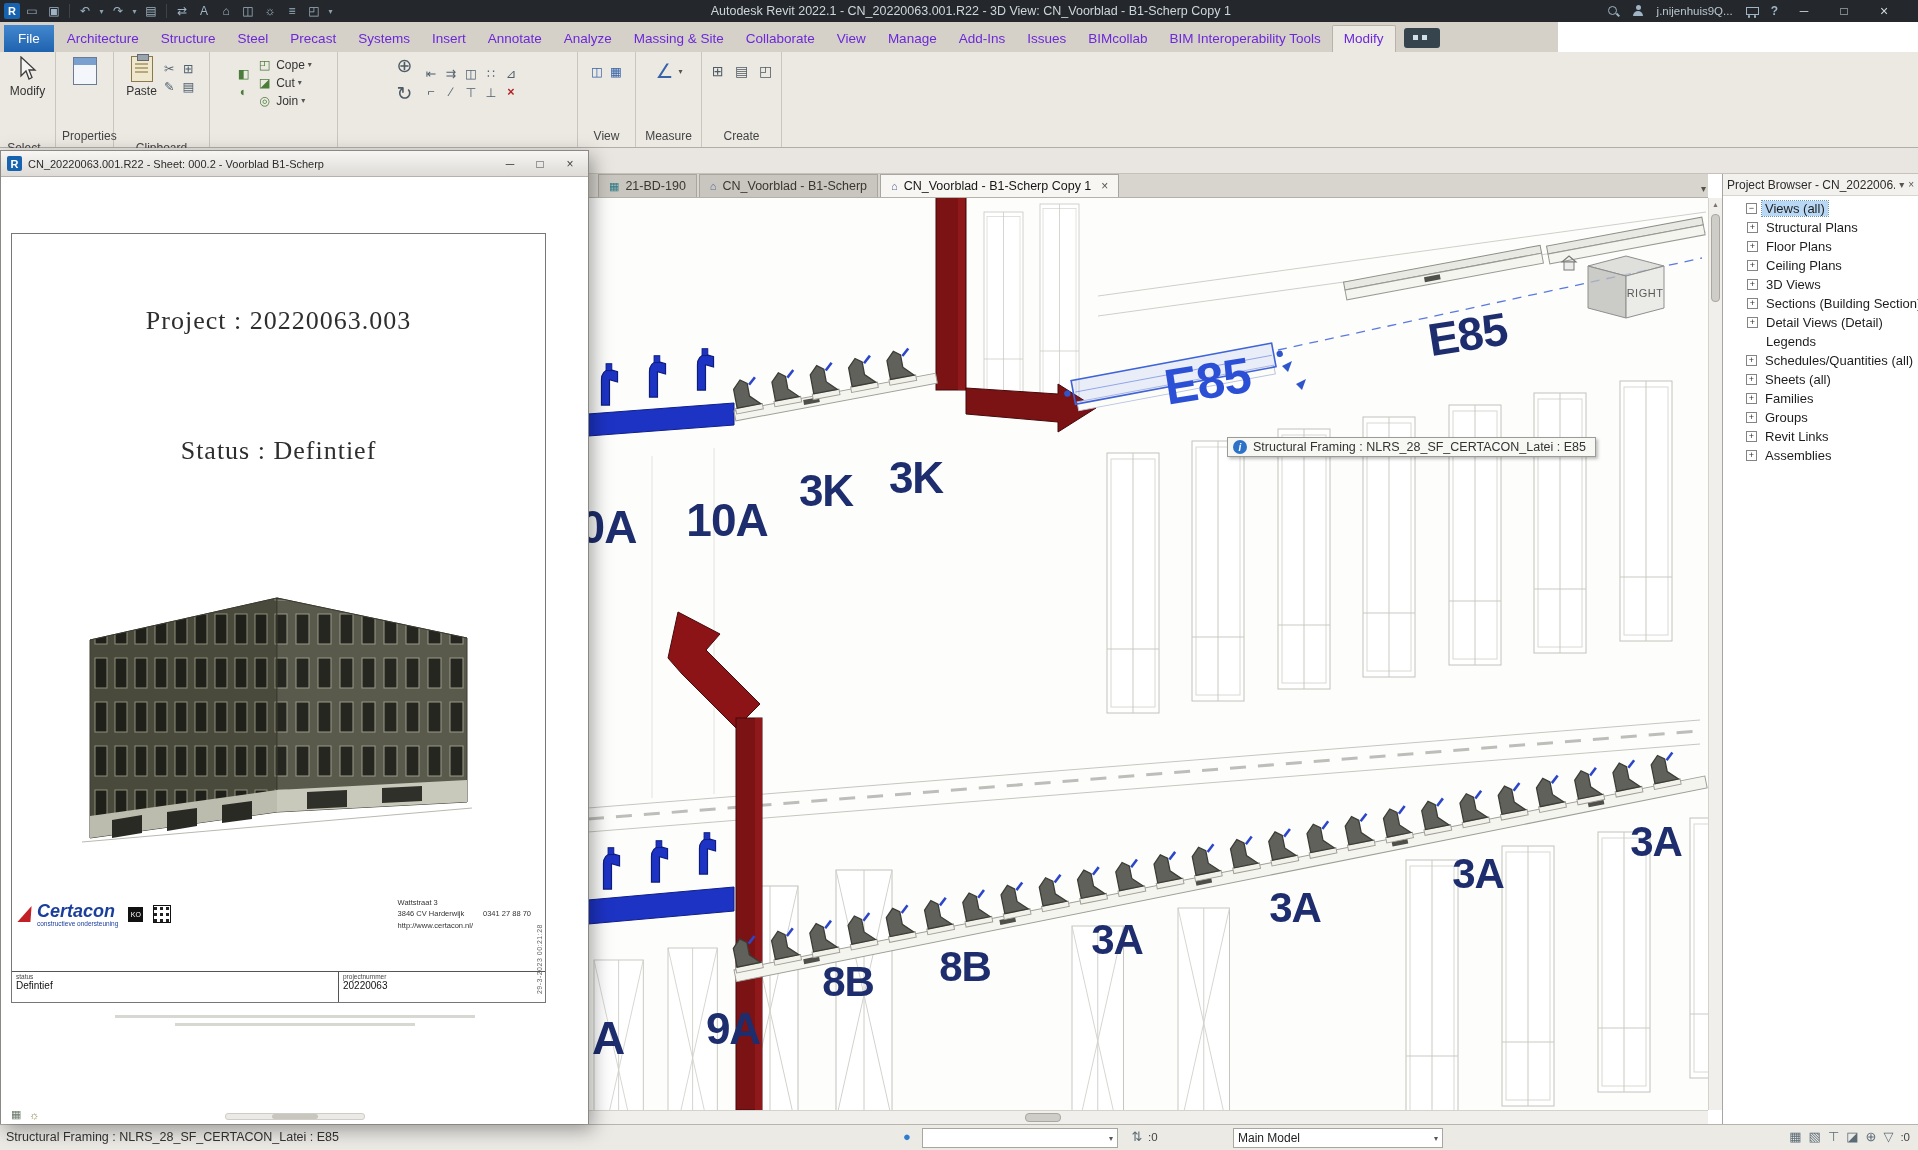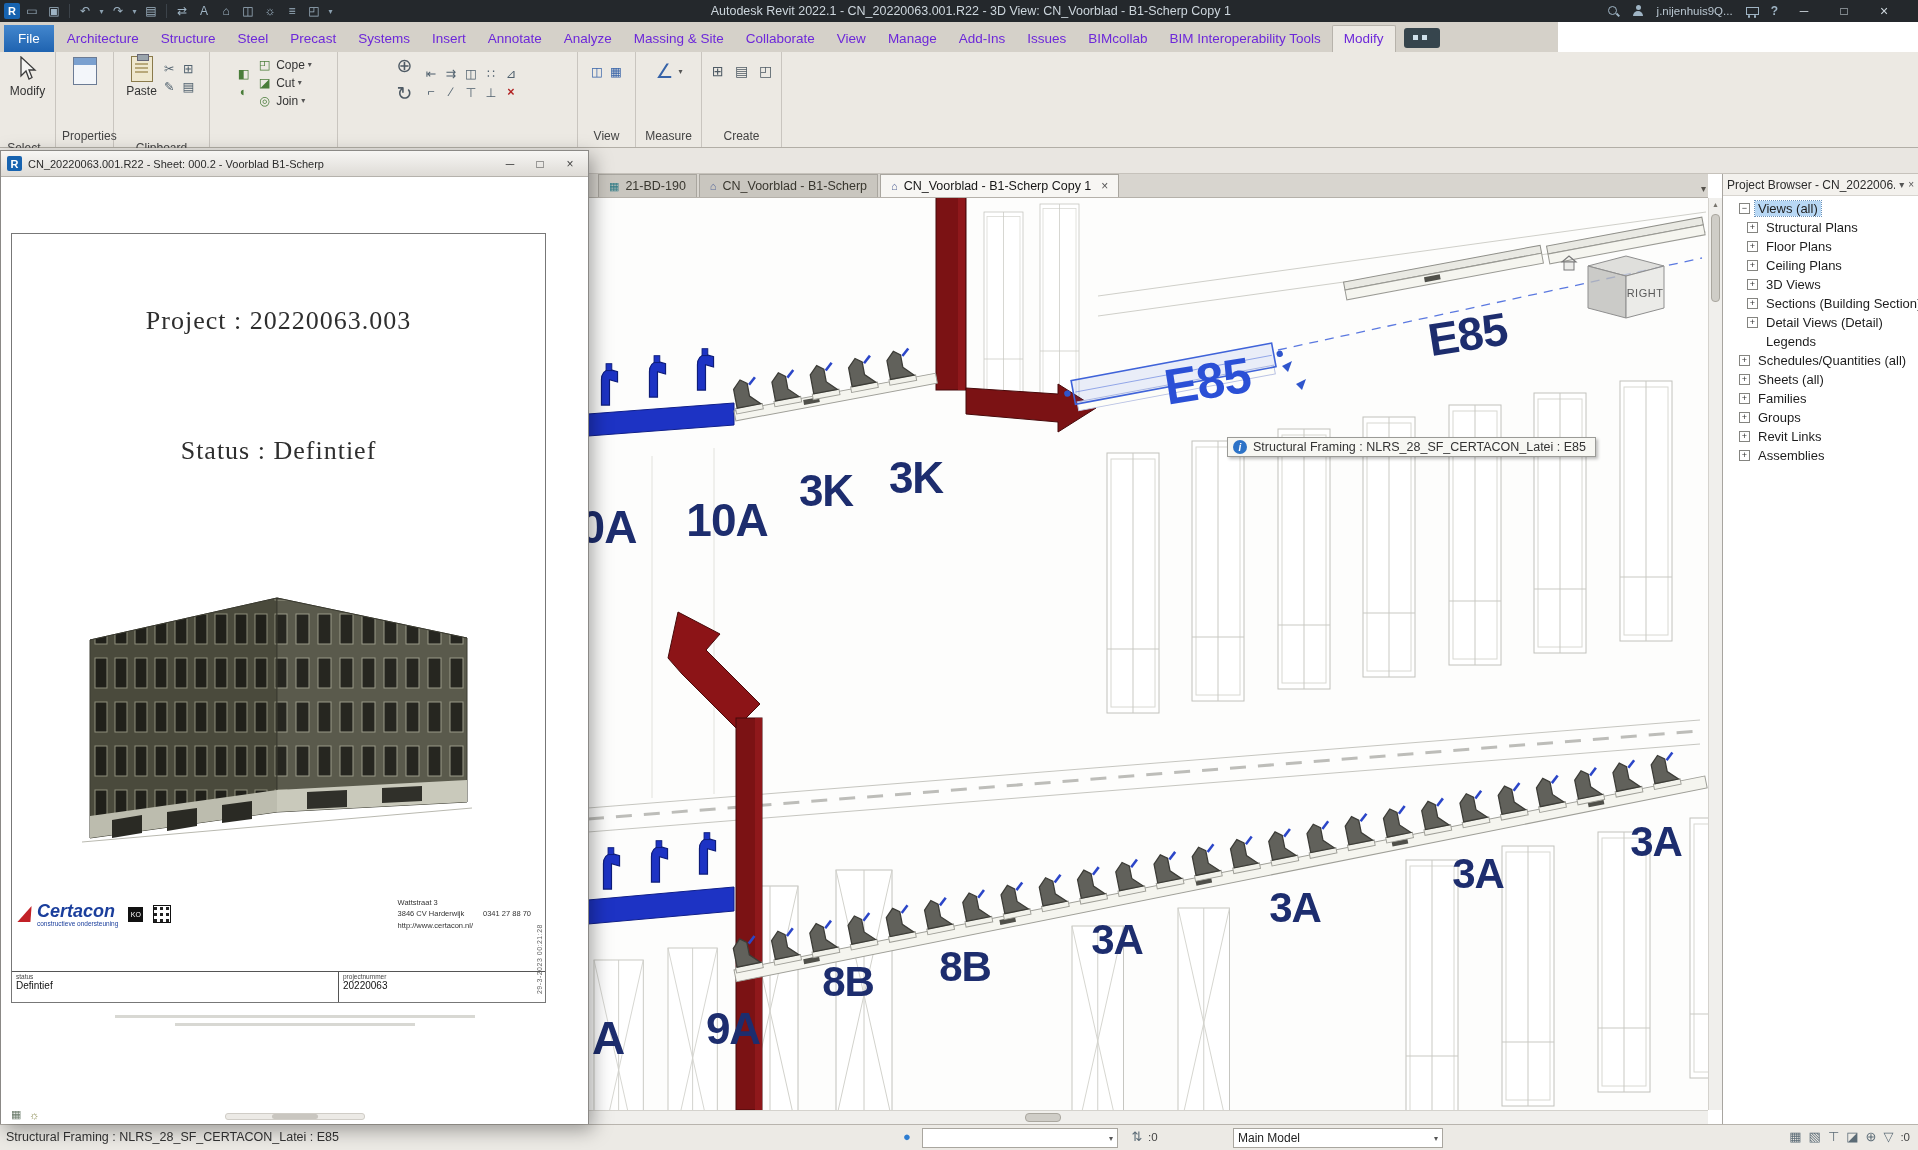--- a/index.html
+++ b/index.html
@@ -99,21 +99,21 @@
   .v-arrow { display:block; text-align:center; font-size:7px; color:#77746d; padding-top:3px; }
   .v-thumb { position:absolute; left:2px; top:16px; width:9px; height:88px; background:#cfcdc7; border:1px solid #aaa79f; border-radius:4px; }
 
   
   .browser { position:absolute; right:0; top:174px; bottom:26px; width:196px; background:#fff; border-left:1px solid #a8a5a0; }
   .browser-header { height:22px; display:flex; align-items:center; background:#f3f1ed; border-bottom:1px solid #d8d5d0;
     padding:0 4px; gap:4px; }
   .browser-title { flex:1; font-size:12px; color:#2b2b2b; white-space:nowrap; overflow:hidden; }
   .bh-btn { font-size:10px; color:#555; }
   .tree { padding-top:3px; }
-  .trow { display:flex; align-items:center; height:19px; padding-left:16px; font-size:13px; color:#1d1d1d; white-space:nowrap; }
+  .trow { display:flex; align-items:center; height:19px; padding-left:23px; font-size:13px; color:#1d1d1d; white-space:nowrap; }
   .trow.lvl1 { padding-left:24px; }
   .trow.selected .tlabel { background:#b8d8f5; outline:1px dotted #6b92b8; }
   .tlabel { padding:0 3px; }
   .exp { width:11px; height:11px; border:1px solid #848480; background:#fff; display:inline-flex; align-items:center;
     justify-content:center; font-size:9px; line-height:1; color:#333; margin-right:5px; flex:none; }
   .exp.plus::before { content:"+"; }
   .exp.minus::before { content:"\2212"; }
   .exp.none { visibility:hidden; }
 
   

